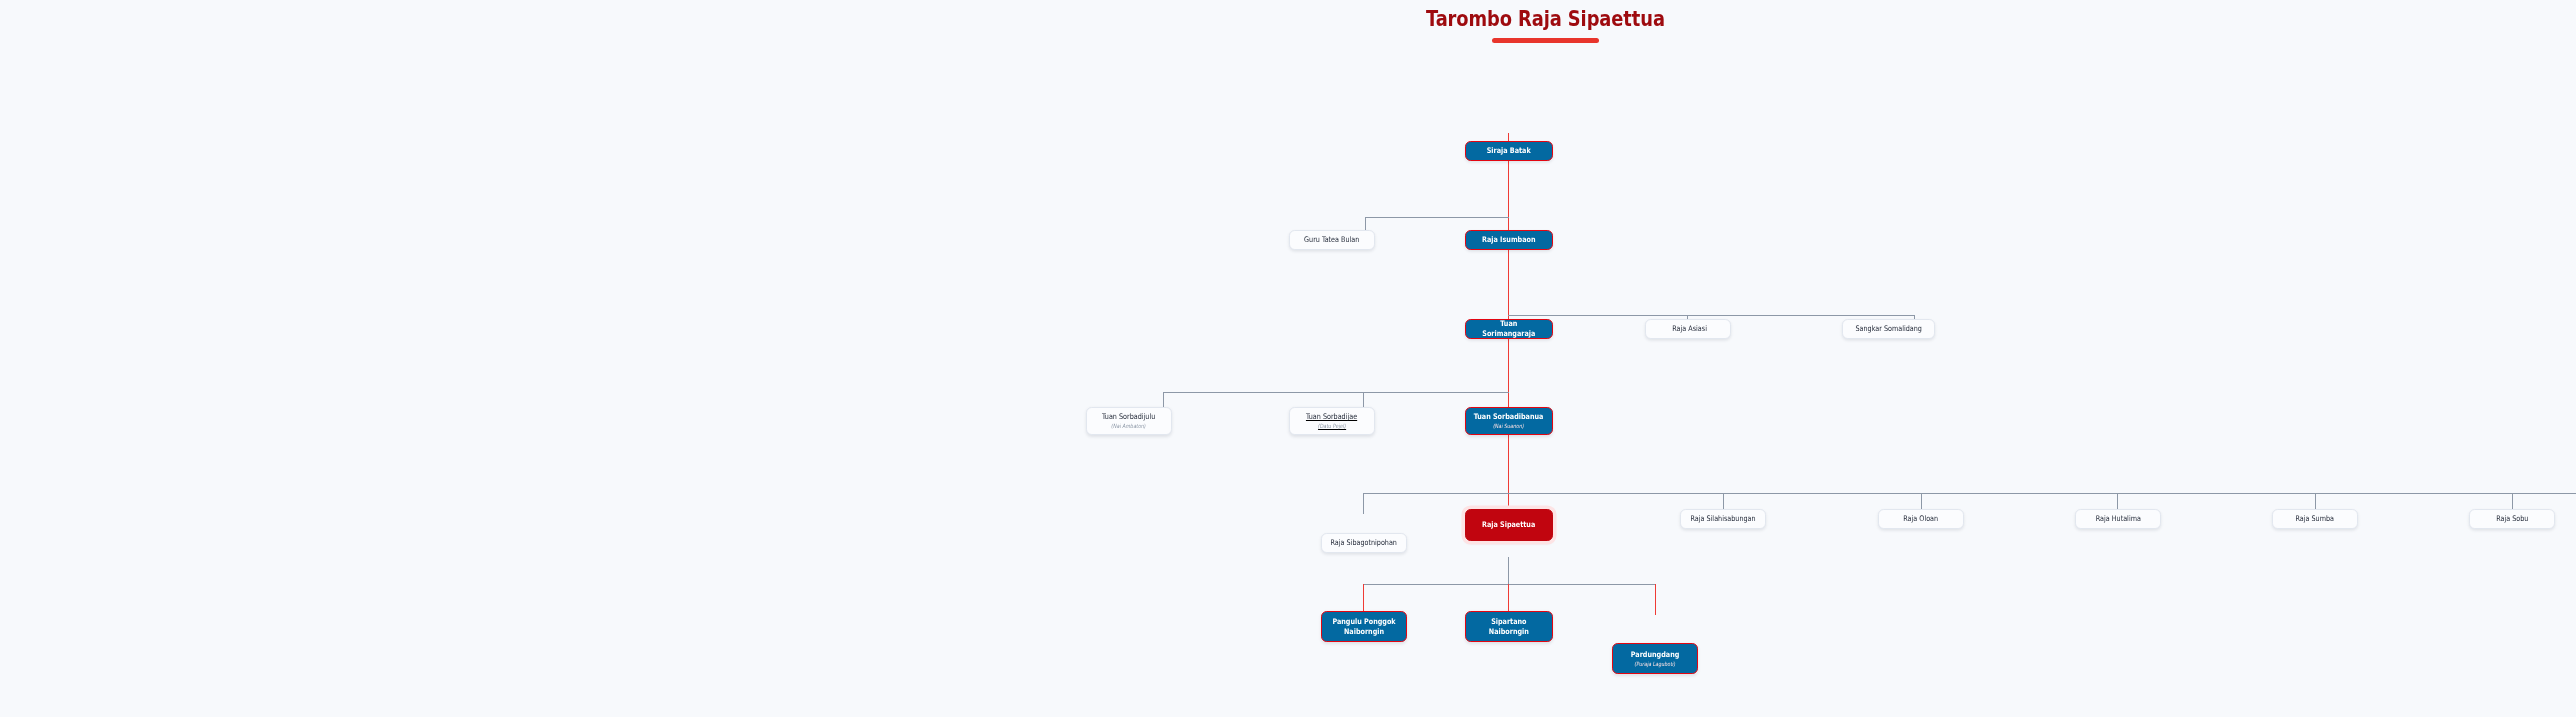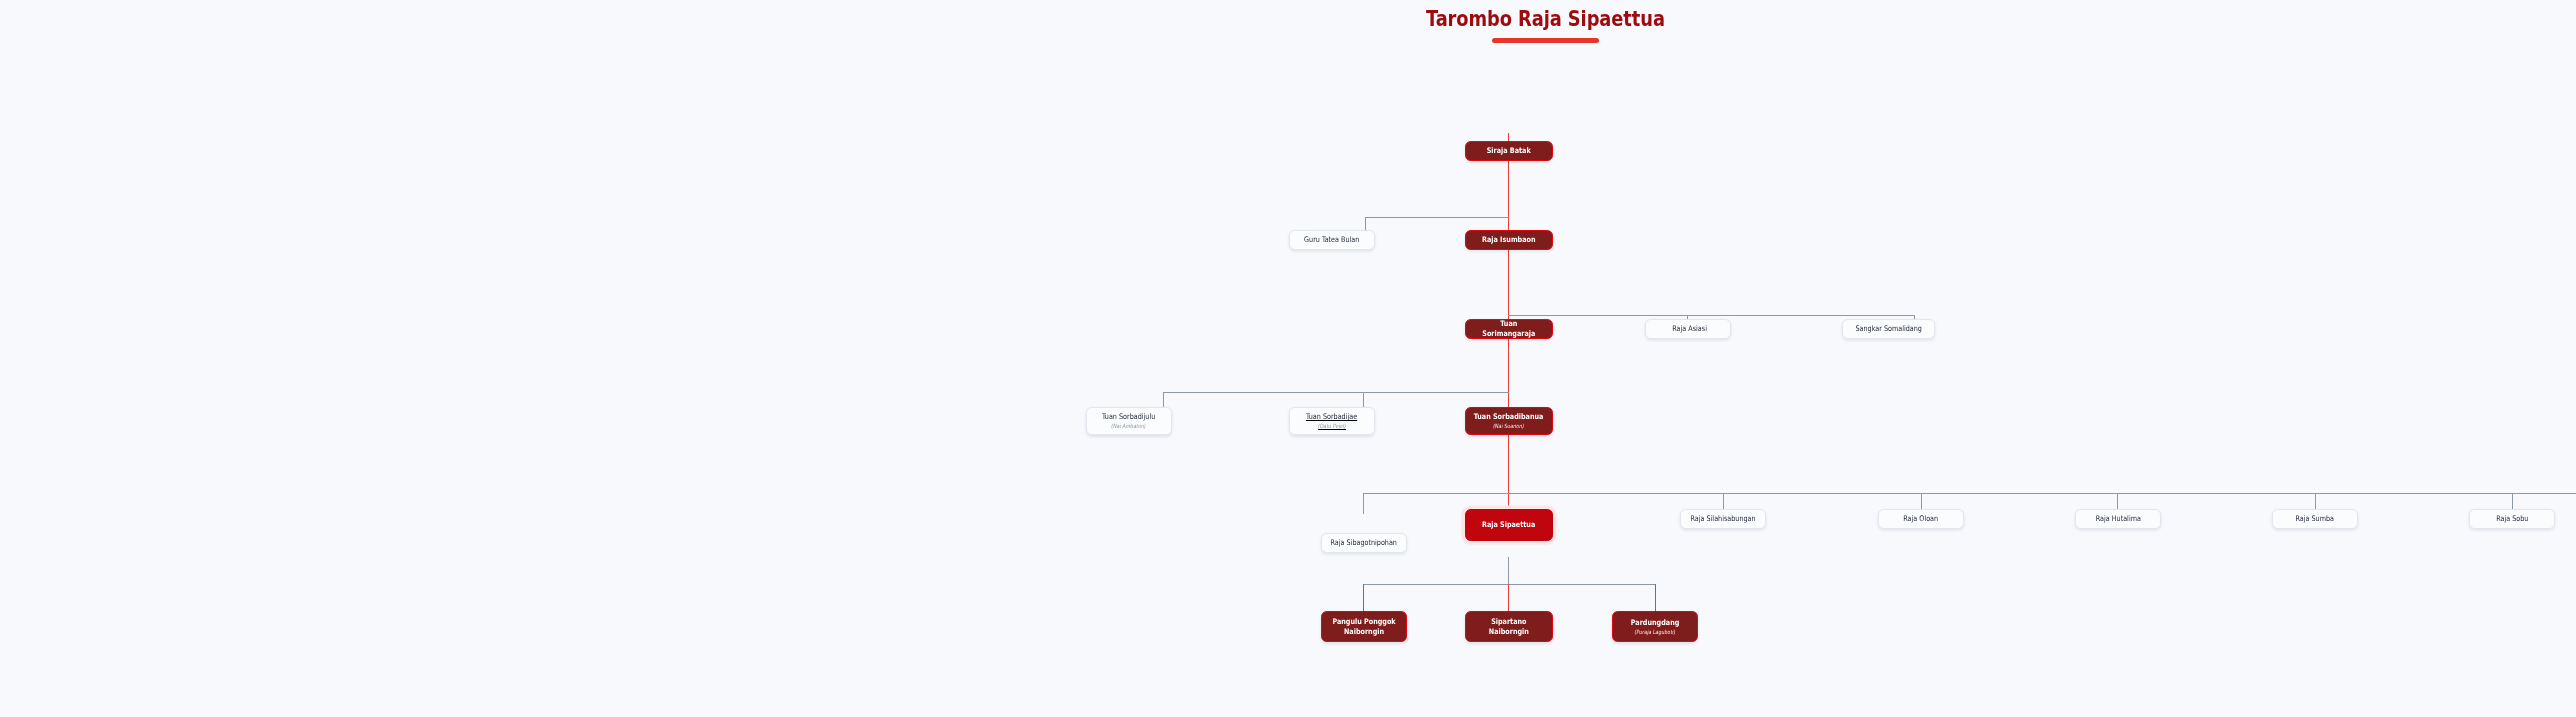--- a/index.html
+++ b/index.html
@@ -113,21 +113,21 @@
   .node.plain .n-name {
     color: #1d2433;
     font-weight: 400;
   }
   .node.plain .n-alias {
     color: #8d98a7;
   }
 
   
   .node.lineage {
-    background: #7f1d1d;
+    background: #0369a1;
     border: 0.8px solid #e30611;
   }
   .node.lineage .n-name {
     color: #ffffff;
     font-weight: 700;
   }
   .node.lineage .n-alias {
     color: #ffe3e4;
   }
 
@@ -247,20 +247,20 @@
       <span class="n-name">Raja Sobu</span>
     </div>
 
     <div class="node lineage" style="left:1321px; top:611px; width:86px; height:31px;">
       <span class="n-name">Pangulu Ponggok
 Naiborngin</span>
     </div>
     <div class="node lineage" style="left:1465px; top:611px; width:88px; height:31px;">
       <span class="n-name">Sipartano Naiborngin</span>
     </div>
-    <div class="node lineage" style="left:1612px; top:611px; width:86px; height:31px;">
+    <div class="node lineage" style="left:1612px; top:643px; width:86px; height:31px;">
       <span class="n-name">Pardungdang</span>
       <span class="n-alias">(Puraja Laguboti)</span>
     </div>
 
   </div>
 </div>
 
 
 </body></html>

